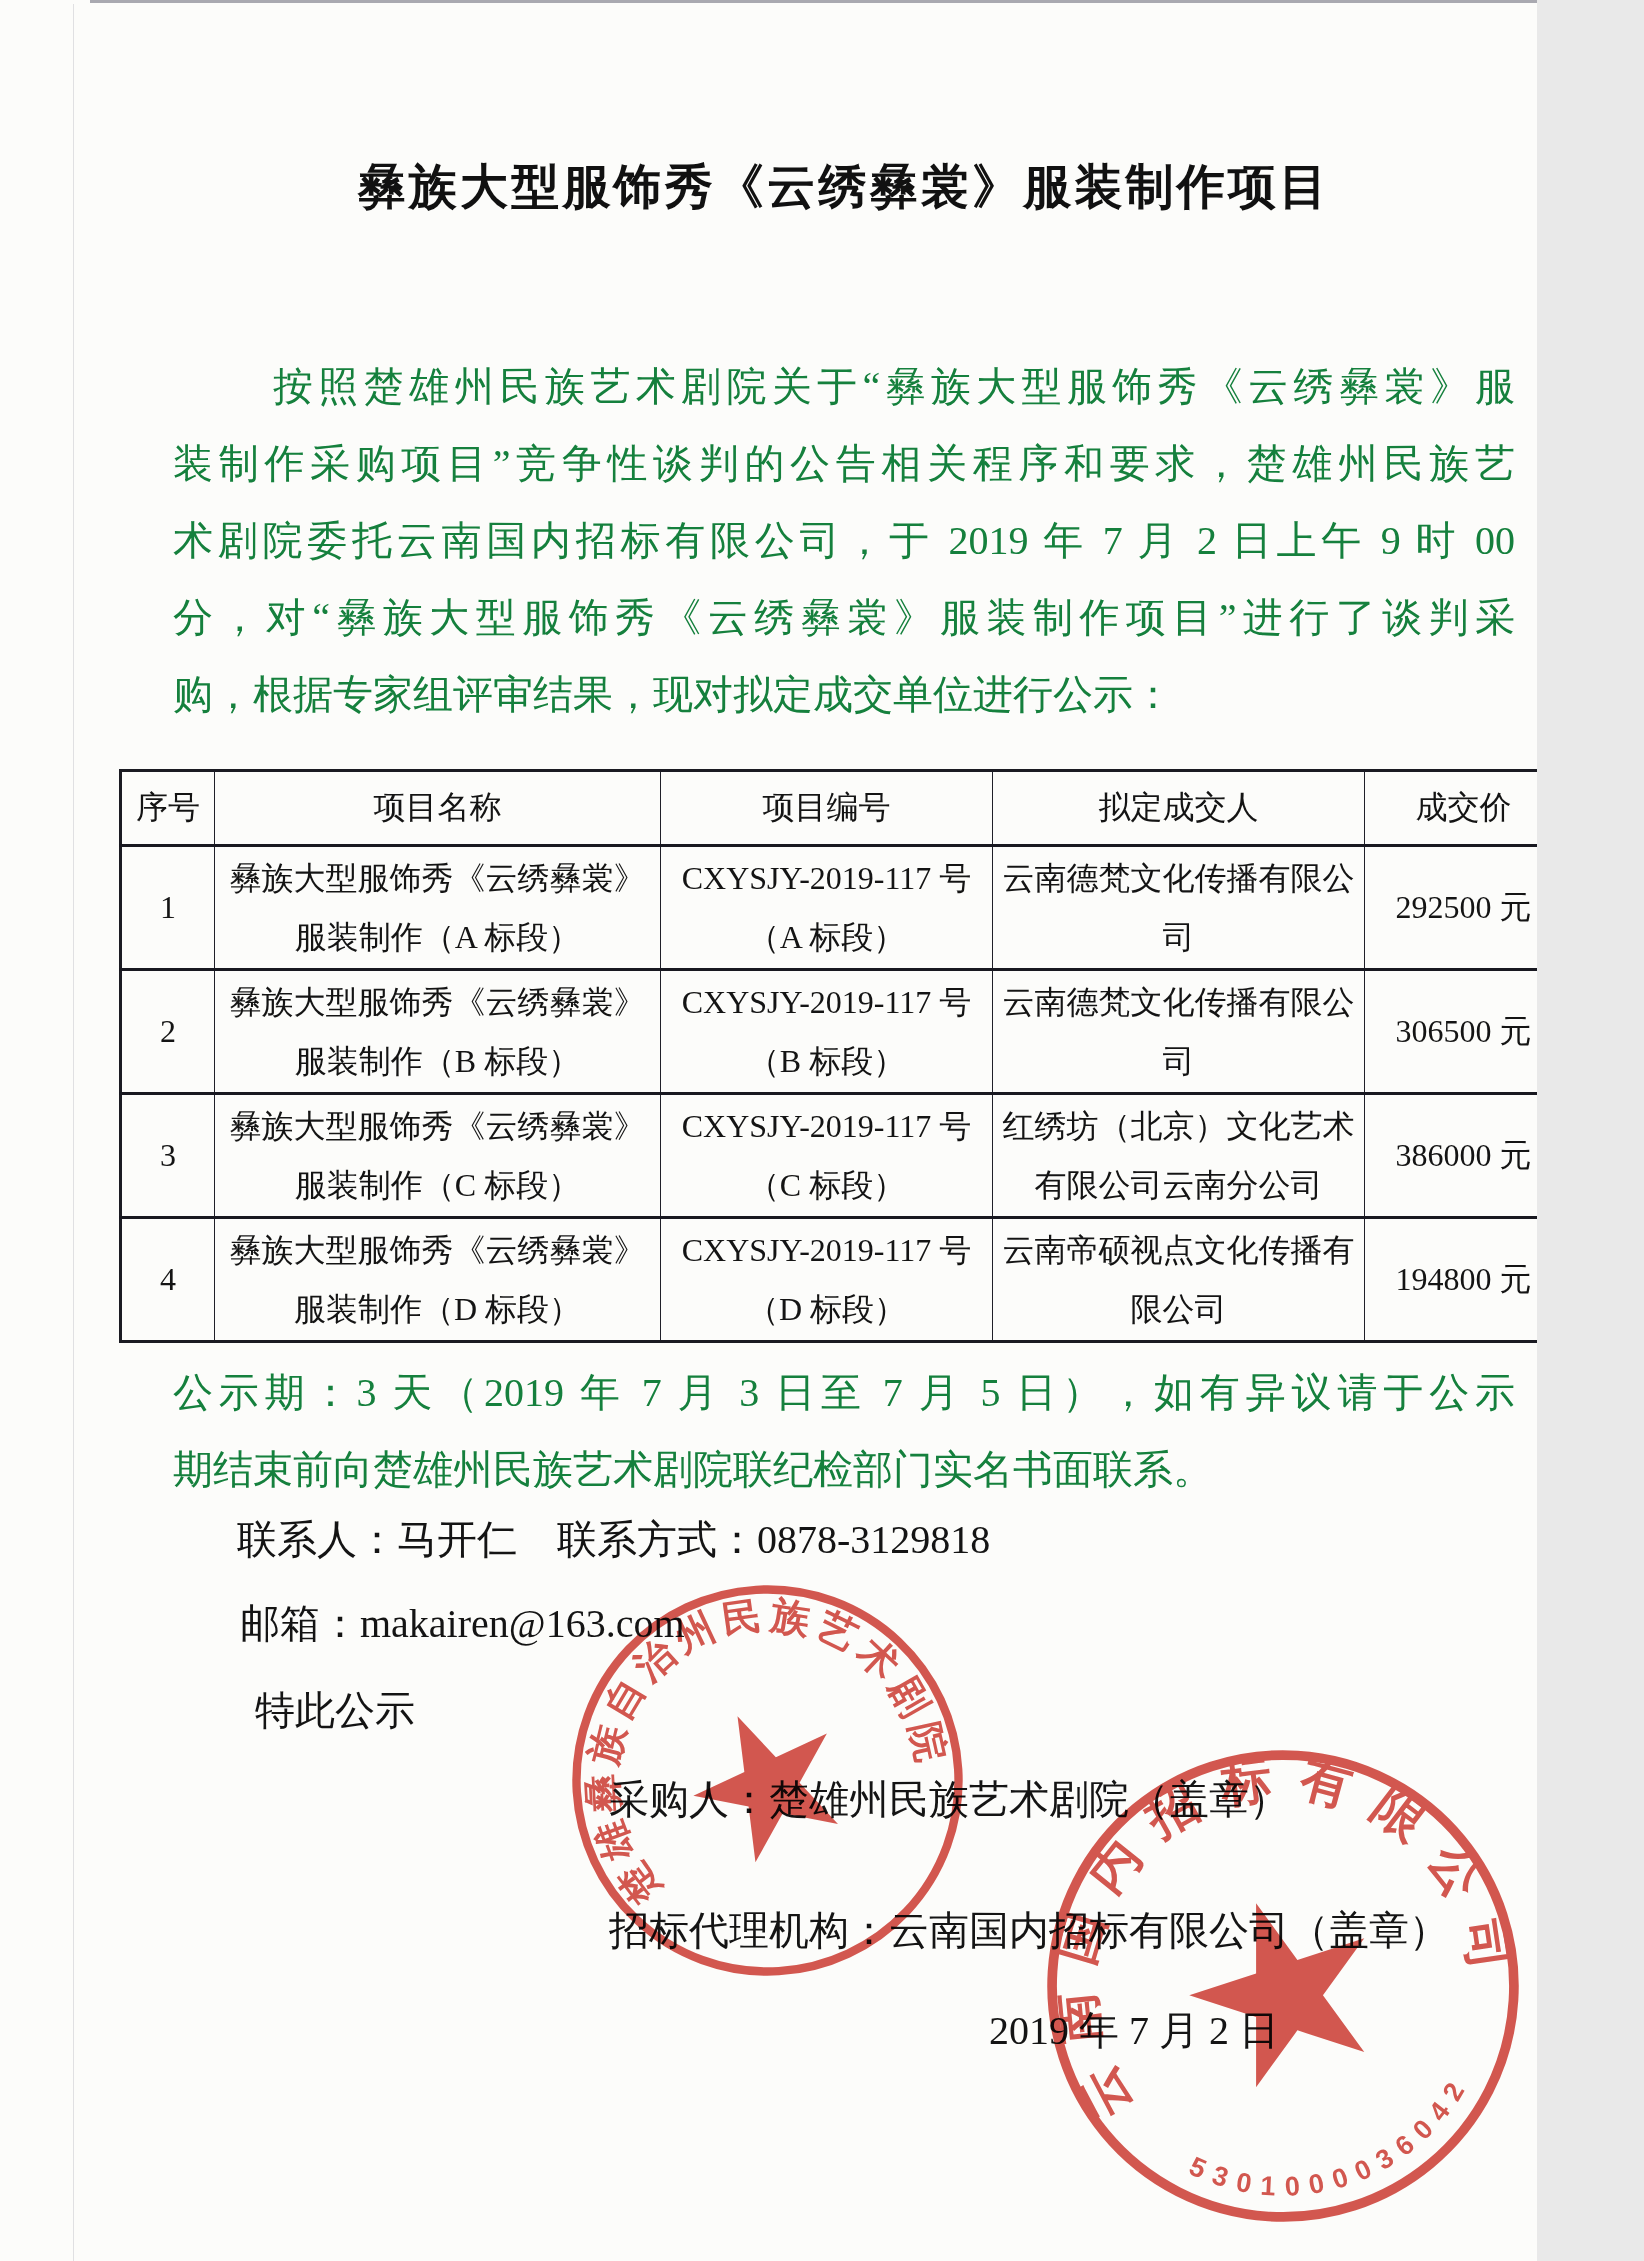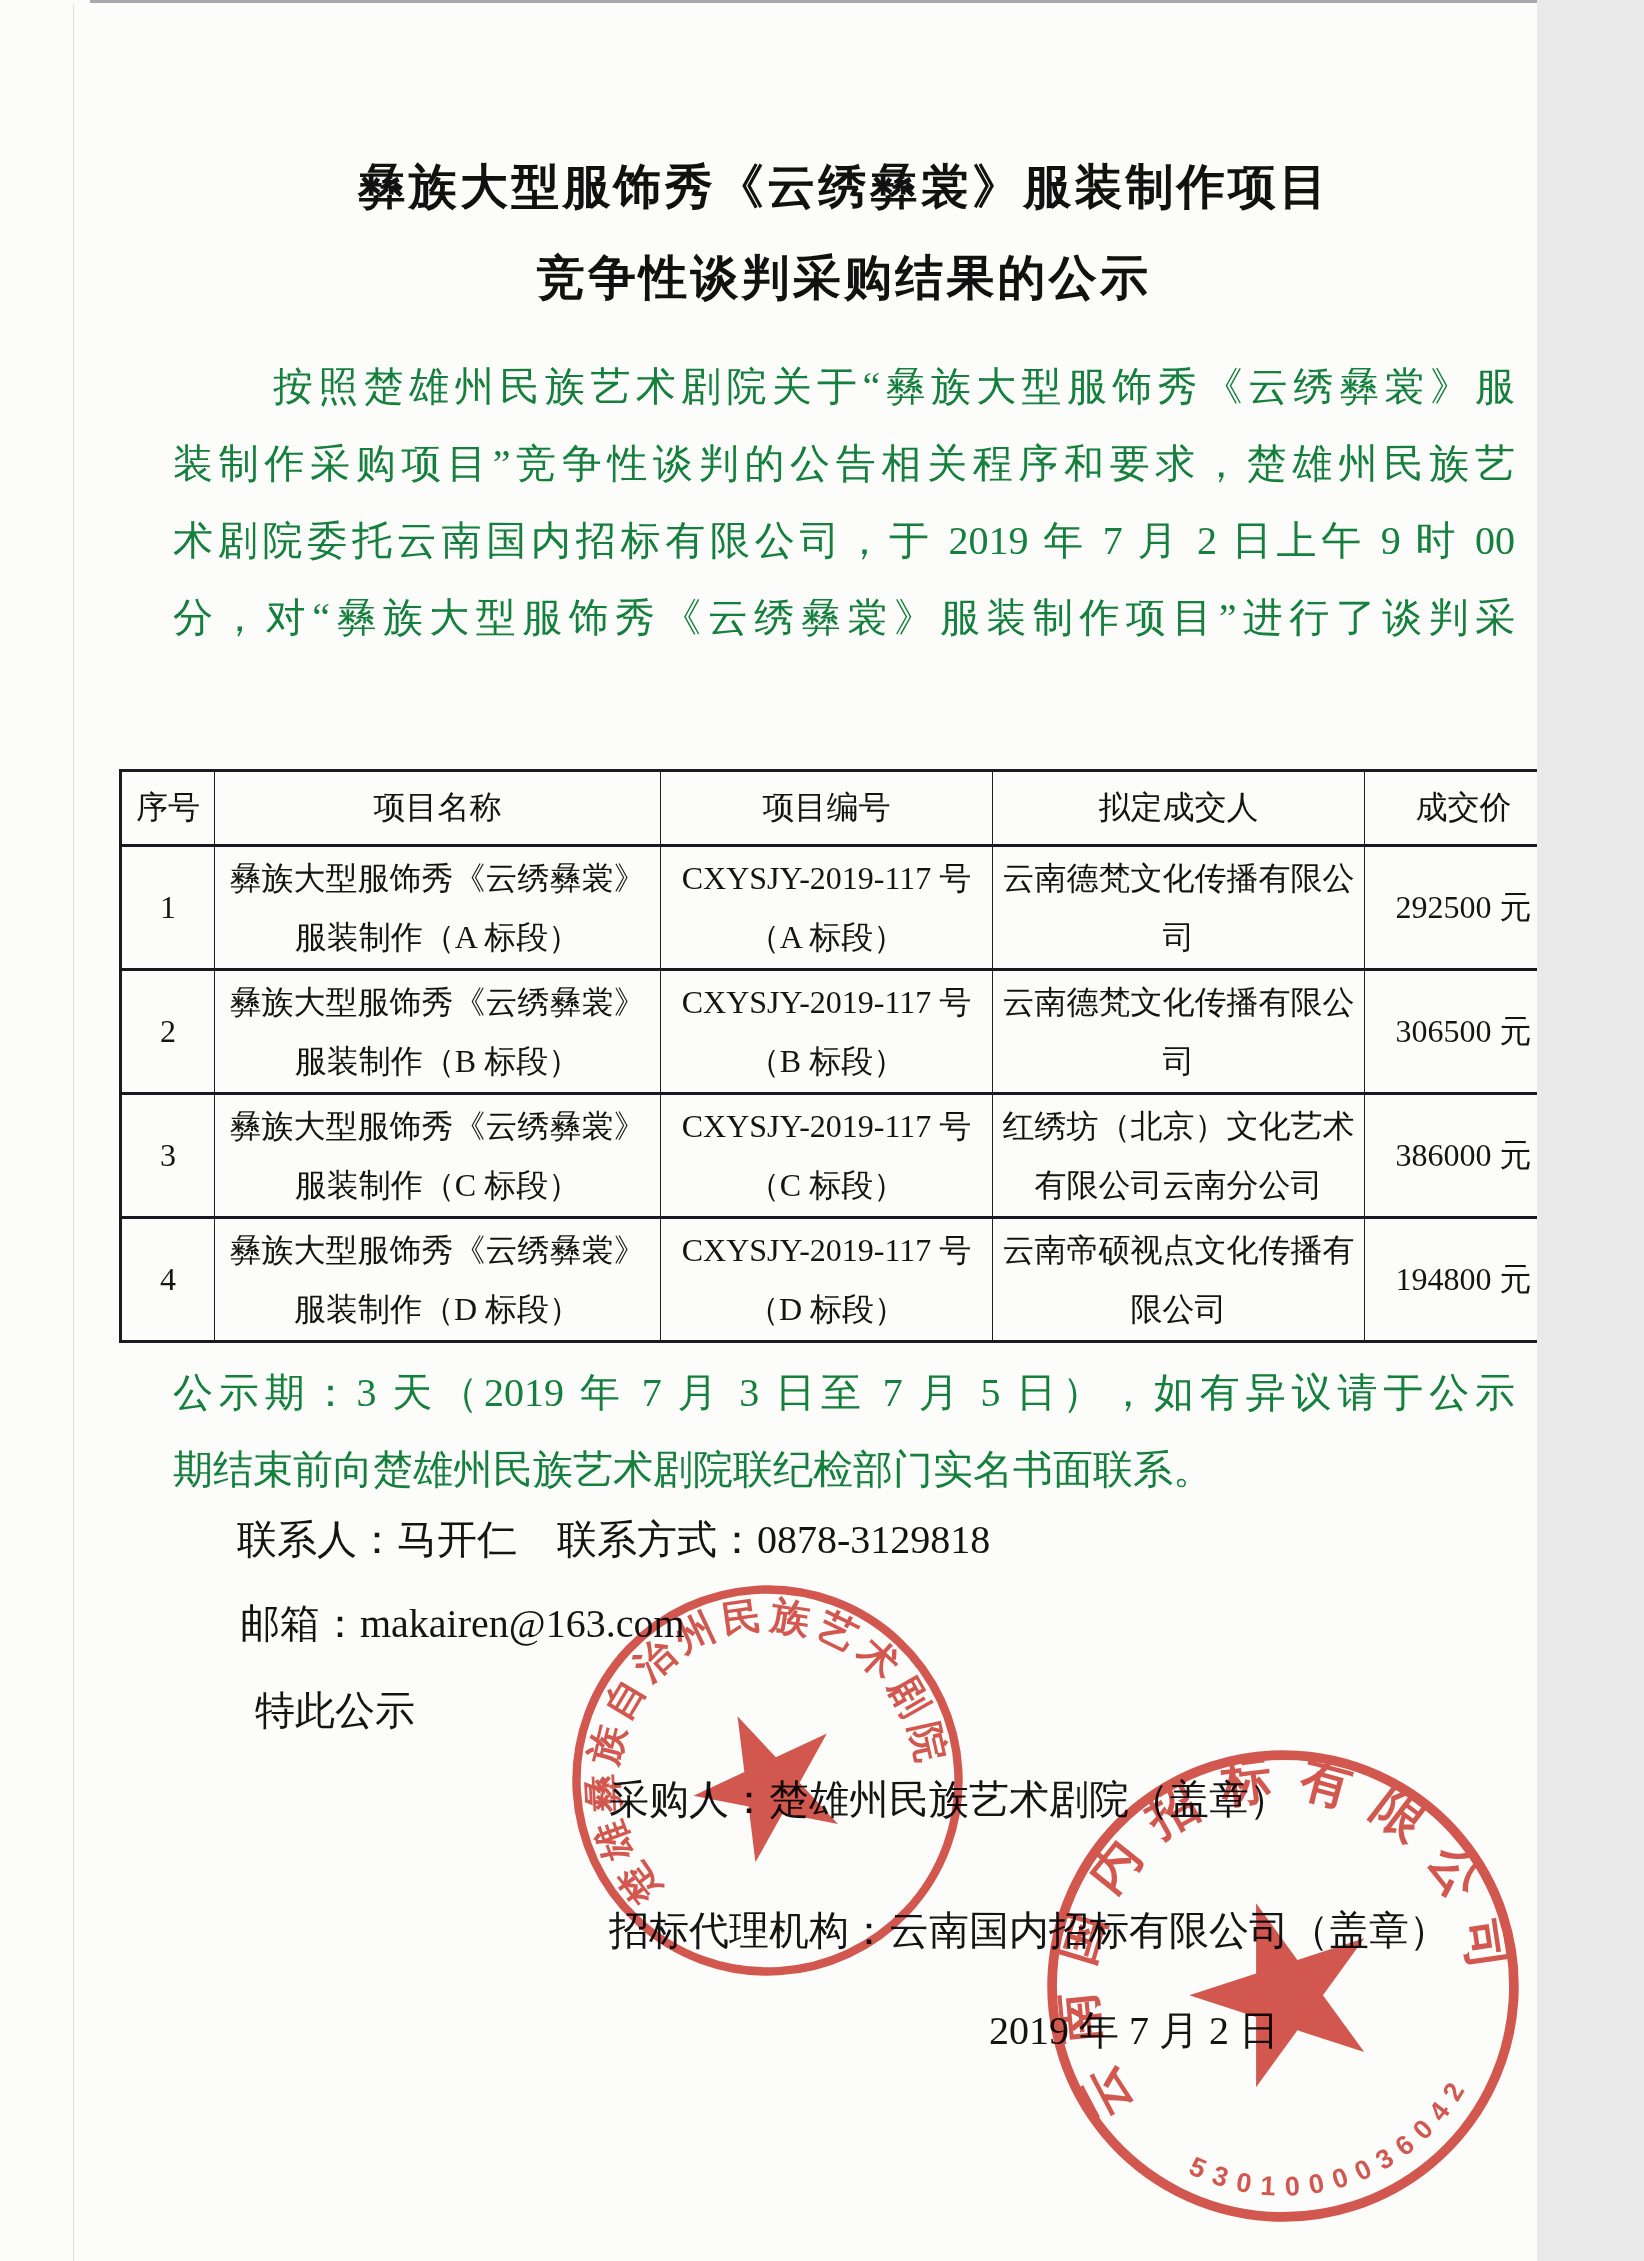--- a/index.html
+++ b/index.html
@@ -96,27 +96,27 @@
 </style>
 </head>
 <body>
 
 <div class="page">
 
   <div class="edge-top"></div>
   <div class="edge-left"></div>
 
   <div class="title" id="title1">彝族大型服饰秀《云绣彝裳》服装制作项目</div>
-  <div class="title" id="title2">竞争性谈判采购结果的公示</div>
 
   <div class="para" id="main-para">
     <div class="jline indent">按照楚雄州民族艺术剧院关于“彝族大型服饰秀《云绣彝裳》服</div>
     <div class="jline">装制作采购项目”竞争性谈判的公告相关程序和要求，楚雄州民族艺</div>
     <div class="jline">术剧院委托云南国内招标有限公司，于 2019 年 7 月 2 日上午 9 时 00</div>
     <div class="jline">分，对“彝族大型服饰秀《云绣彝裳》服装制作项目”进行了谈判采</div>
+    <div class="lline">购，根据专家组评审结果，现对拟定成交单位进行公示：</div>
   </div>
 
   <table class="results">
     <colgroup>
       <col style="width:94px">
         <col style="width:446px">
         <col style="width:332px">
       <col style="width:372px">
         <col style="width:199px">
     </colgroup>

